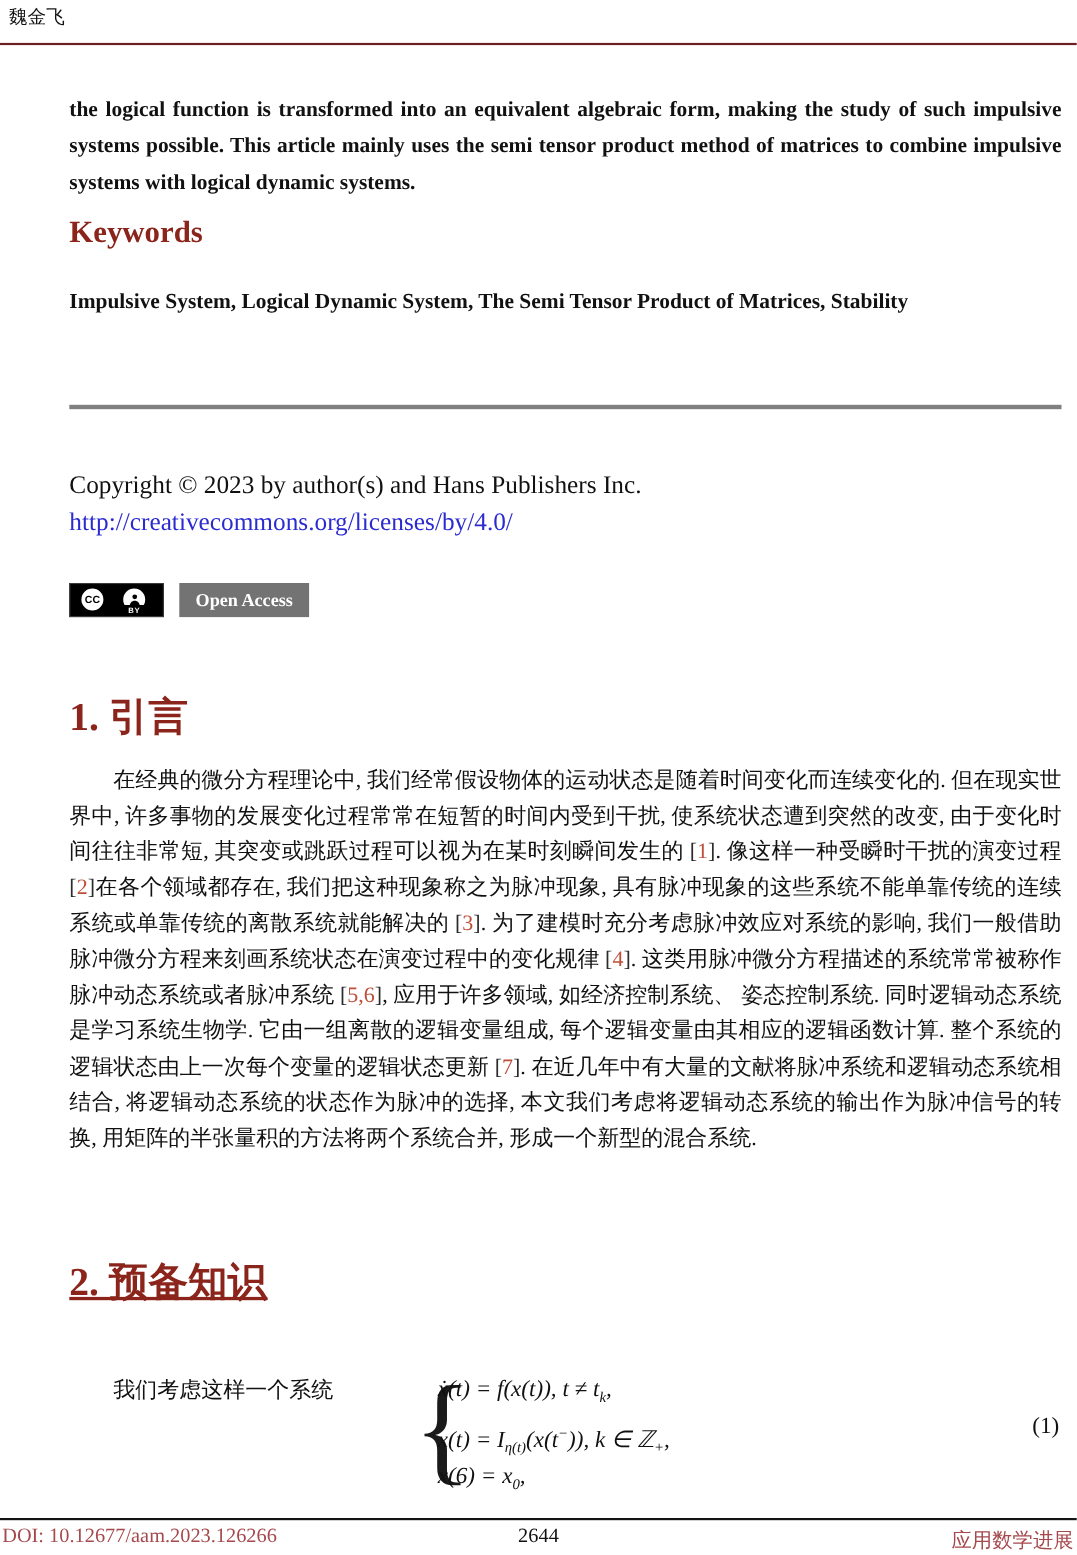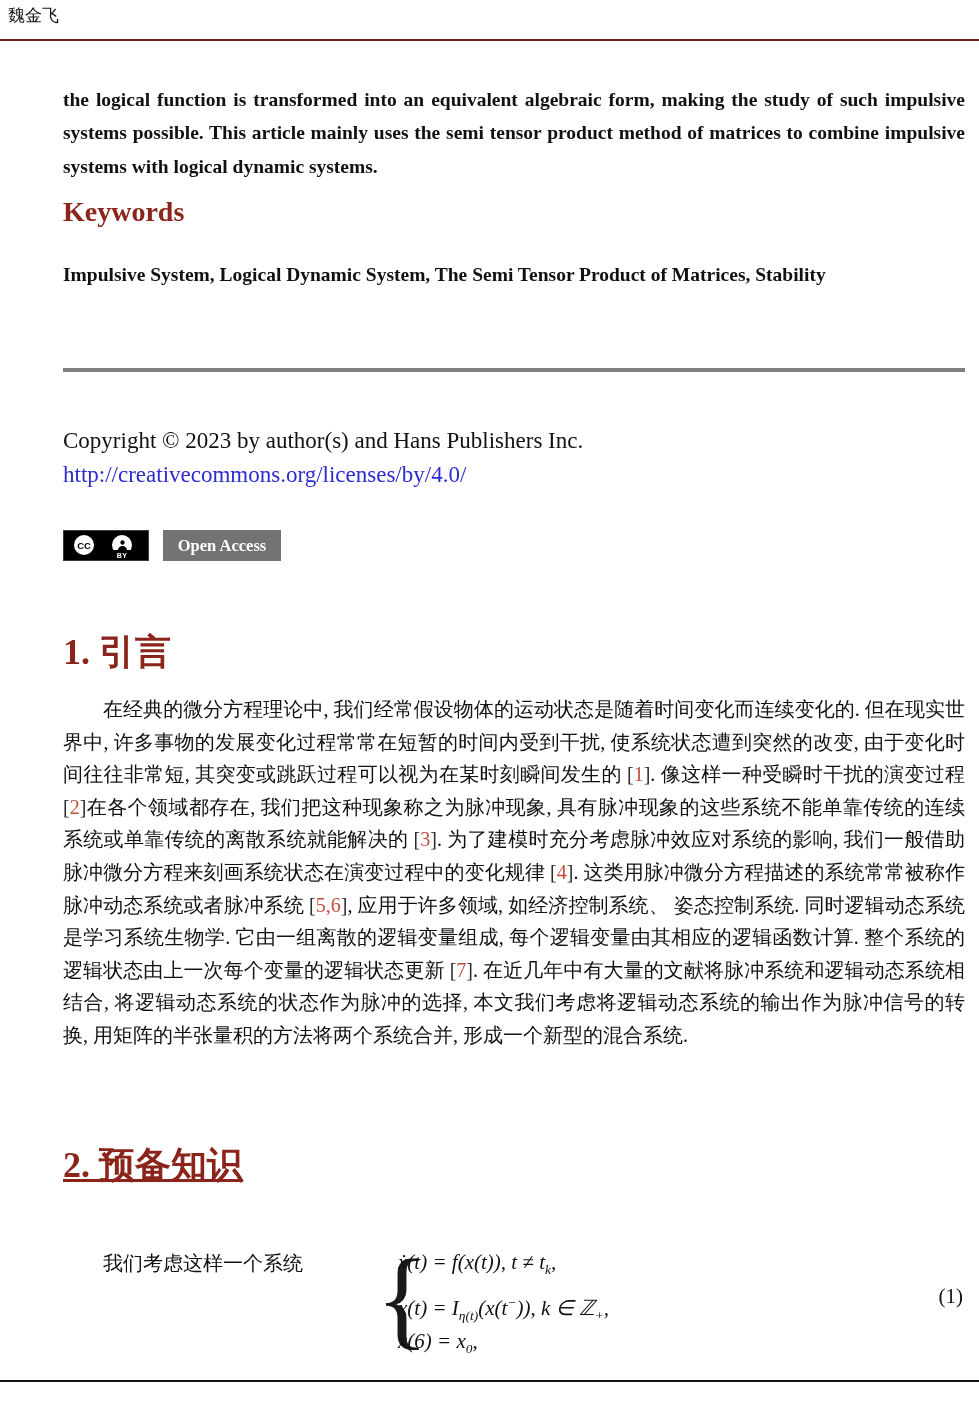--- a/index.html
+++ b/index.html
@@ -124,14 +124,19 @@
     <span class="brace">{</span>
     <div class="eq-lines">
       <div class="eq-line"><span>ẋ(t) = f(x(t)), t ≠ t</span><sub>k</sub><span>,</span></div>
       <div class="eq-line"><span>x(t) = I</span><sub>η(t)</sub><span>(x(t</span><sup>−</sup><span>)), k ∈ ℤ</span><sub>+</sub><span>,</span></div>
       <div class="eq-line"><span>x(6) = x</span><sub>0</sub><span>,</span></div>
     </div>
     <span class="eq-num">(1)</span>
   </div>
 
   <div class="ftr-rule"></div>
+  <div class="footer">
+    <span class="doi">DOI: 10.12677/aam.2023.126266</span>
+    <span class="pageno">2644</span>
+    <span class="journal">应用数学进展</span>
+  </div>
 
 </div>
 
 </body></html>

